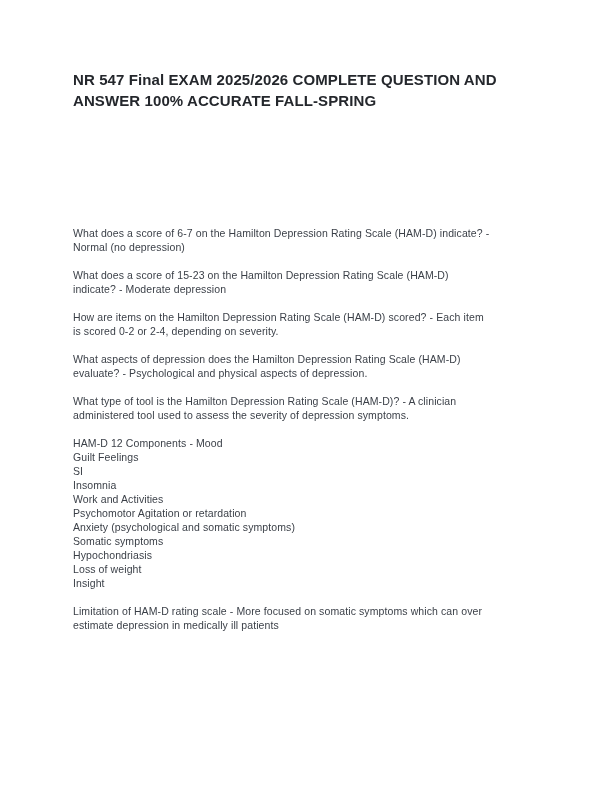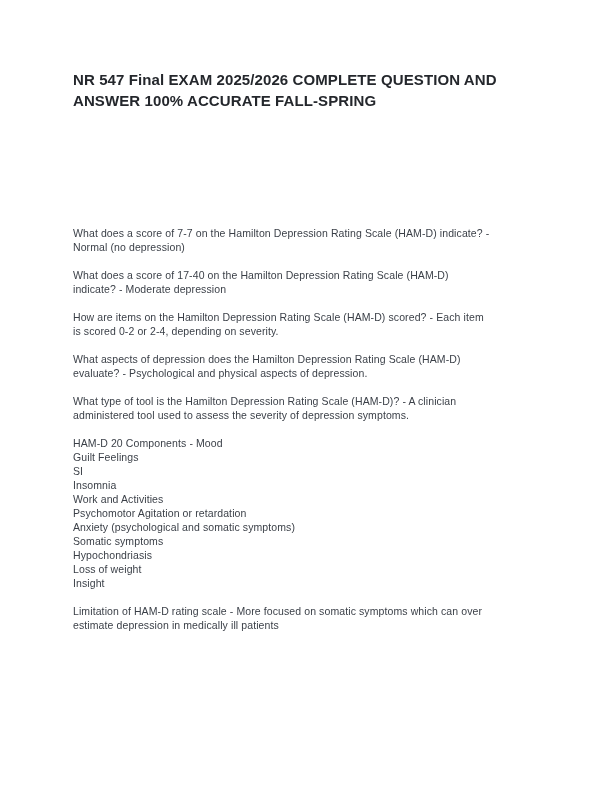--- a/index.html
+++ b/index.html
@@ -47,31 +47,31 @@
   }
 </style>
 </head>
 <body>
 
 <div class="page">
   <h1 class="doc-title">NR 547 Final EXAM 2025/2026 COMPLETE QUESTION AND
 ANSWER 100% ACCURATE FALL-SPRING</h1>
 
   <div class="body-text">
-    <p class="qa-paragraph">What does a score of 7-7 on the Hamilton Depression Rating Scale (HAM-D) indicate? -
+    <p class="qa-paragraph">What does a score of 6-7 on the Hamilton Depression Rating Scale (HAM-D) indicate? -
 Normal (no depression)</p>
-    <p class="qa-paragraph">What does a score of 17-40 on the Hamilton Depression Rating Scale (HAM-D)
+    <p class="qa-paragraph">What does a score of 15-23 on the Hamilton Depression Rating Scale (HAM-D)
 indicate? - Moderate depression</p>
     <p class="qa-paragraph">How are items on the Hamilton Depression Rating Scale (HAM-D) scored? - Each item
 is scored 0-2 or 2-4, depending on severity.</p>
     <p class="qa-paragraph">What aspects of depression does the Hamilton Depression Rating Scale (HAM-D)
 evaluate? - Psychological and physical aspects of depression.</p>
     <p class="qa-paragraph">What type of tool is the Hamilton Depression Rating Scale (HAM-D)? - A clinician
 administered tool used to assess the severity of depression symptoms.</p>
-    <p class="qa-paragraph">HAM-D 20 Components - Mood
+    <p class="qa-paragraph">HAM-D 12 Components - Mood
 Guilt Feelings
 SI
 Insomnia
 Work and Activities
 Psychomotor Agitation or retardation
 Anxiety (psychological and somatic symptoms)
 Somatic symptoms
 Hypochondriasis
 Loss of weight
 Insight</p>

